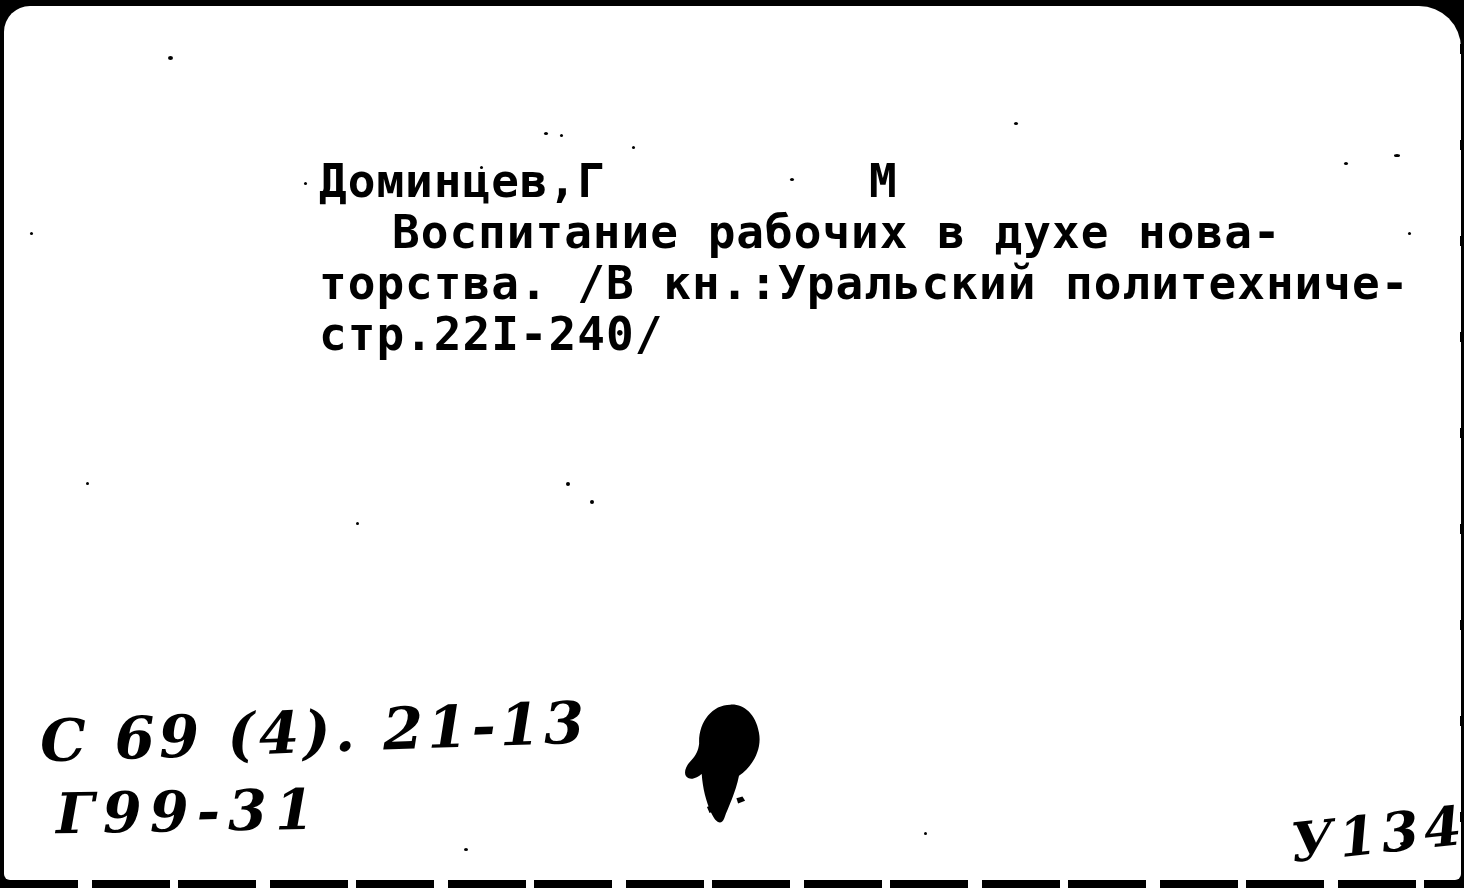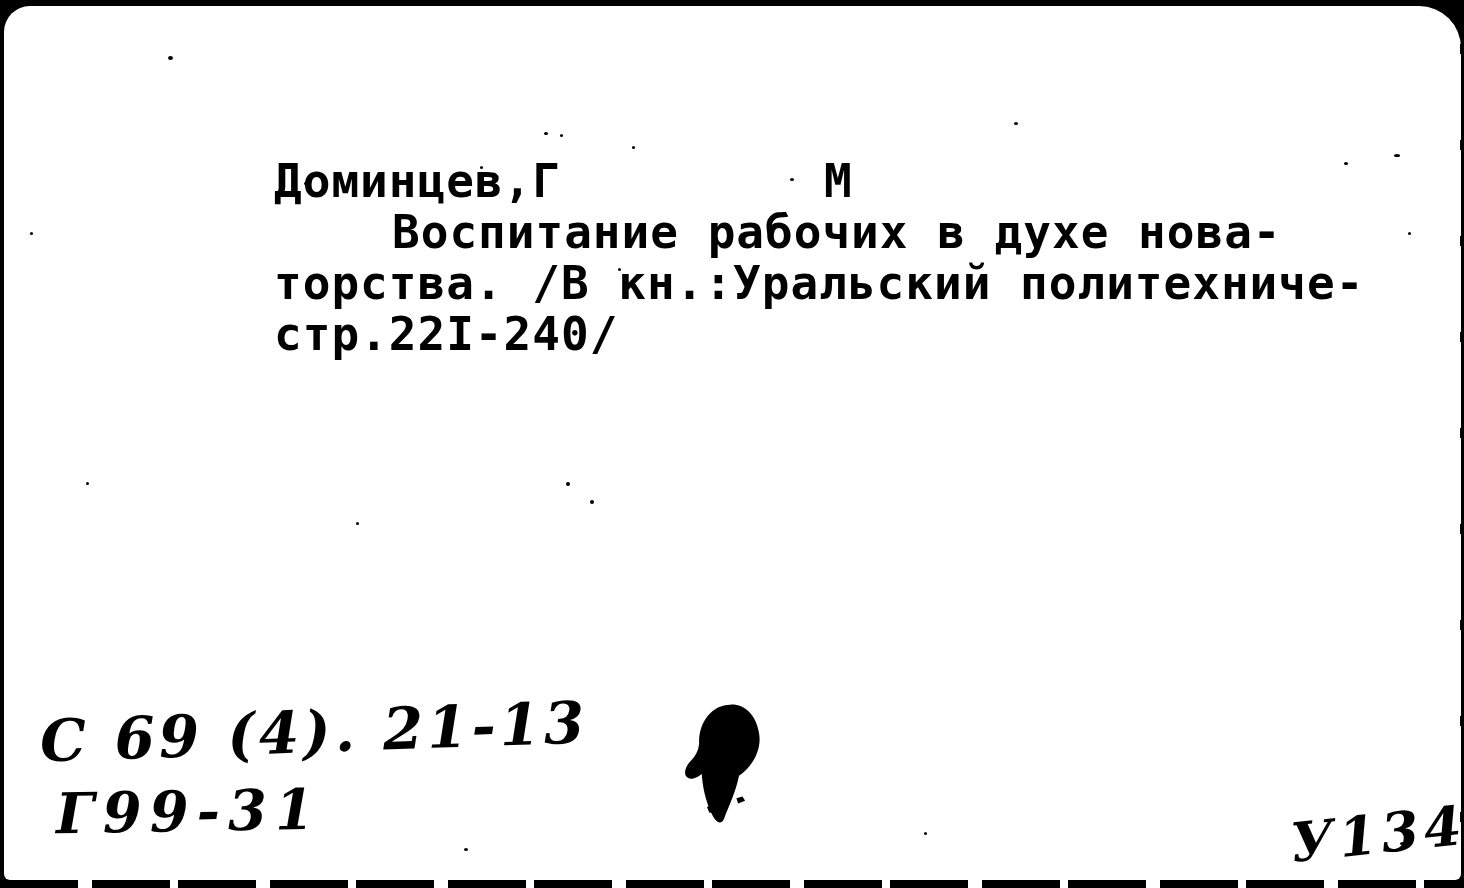--- a/index.html
+++ b/index.html
@@ -34,21 +34,21 @@
     top: 150px;
     width: 1160px;
     color: #000;
     font-family: "DejaVu Sans Mono", "Liberation Mono", monospace;
     font-weight: bold;
     font-size: 46px;
     line-height: 51px;
     letter-spacing: 1px;
     white-space: nowrap;
   }
-  .line { position: relative; }
+  .line { position: relative; margin-left: 45px; }
   .indent { margin-left: 118px; }
   .initial { position: absolute; left: 550px; top: 0; }
   
   .hand {
     position: absolute;
     color: #000;
     font-family: "DejaVu Serif", "Liberation Serif", serif;
     font-style: italic;
     font-weight: bold;
     white-space: nowrap;

